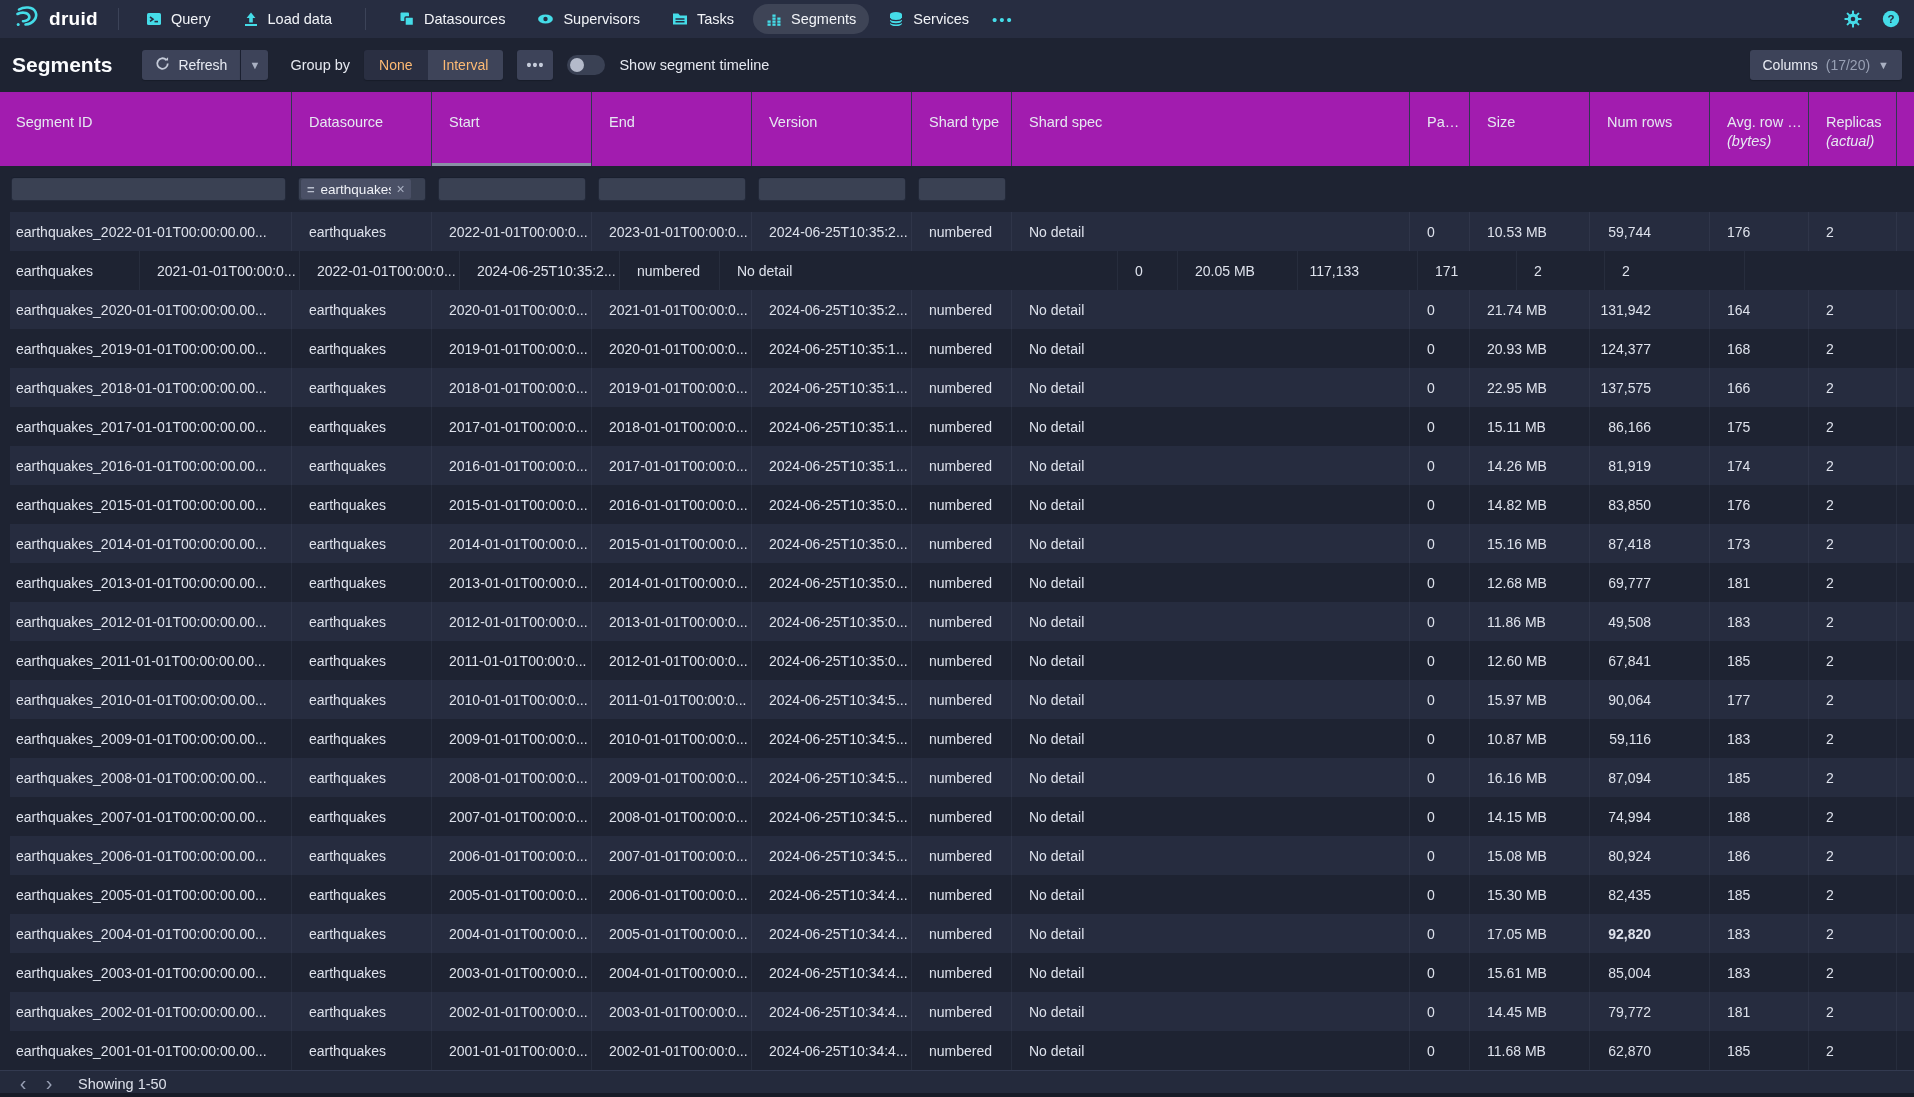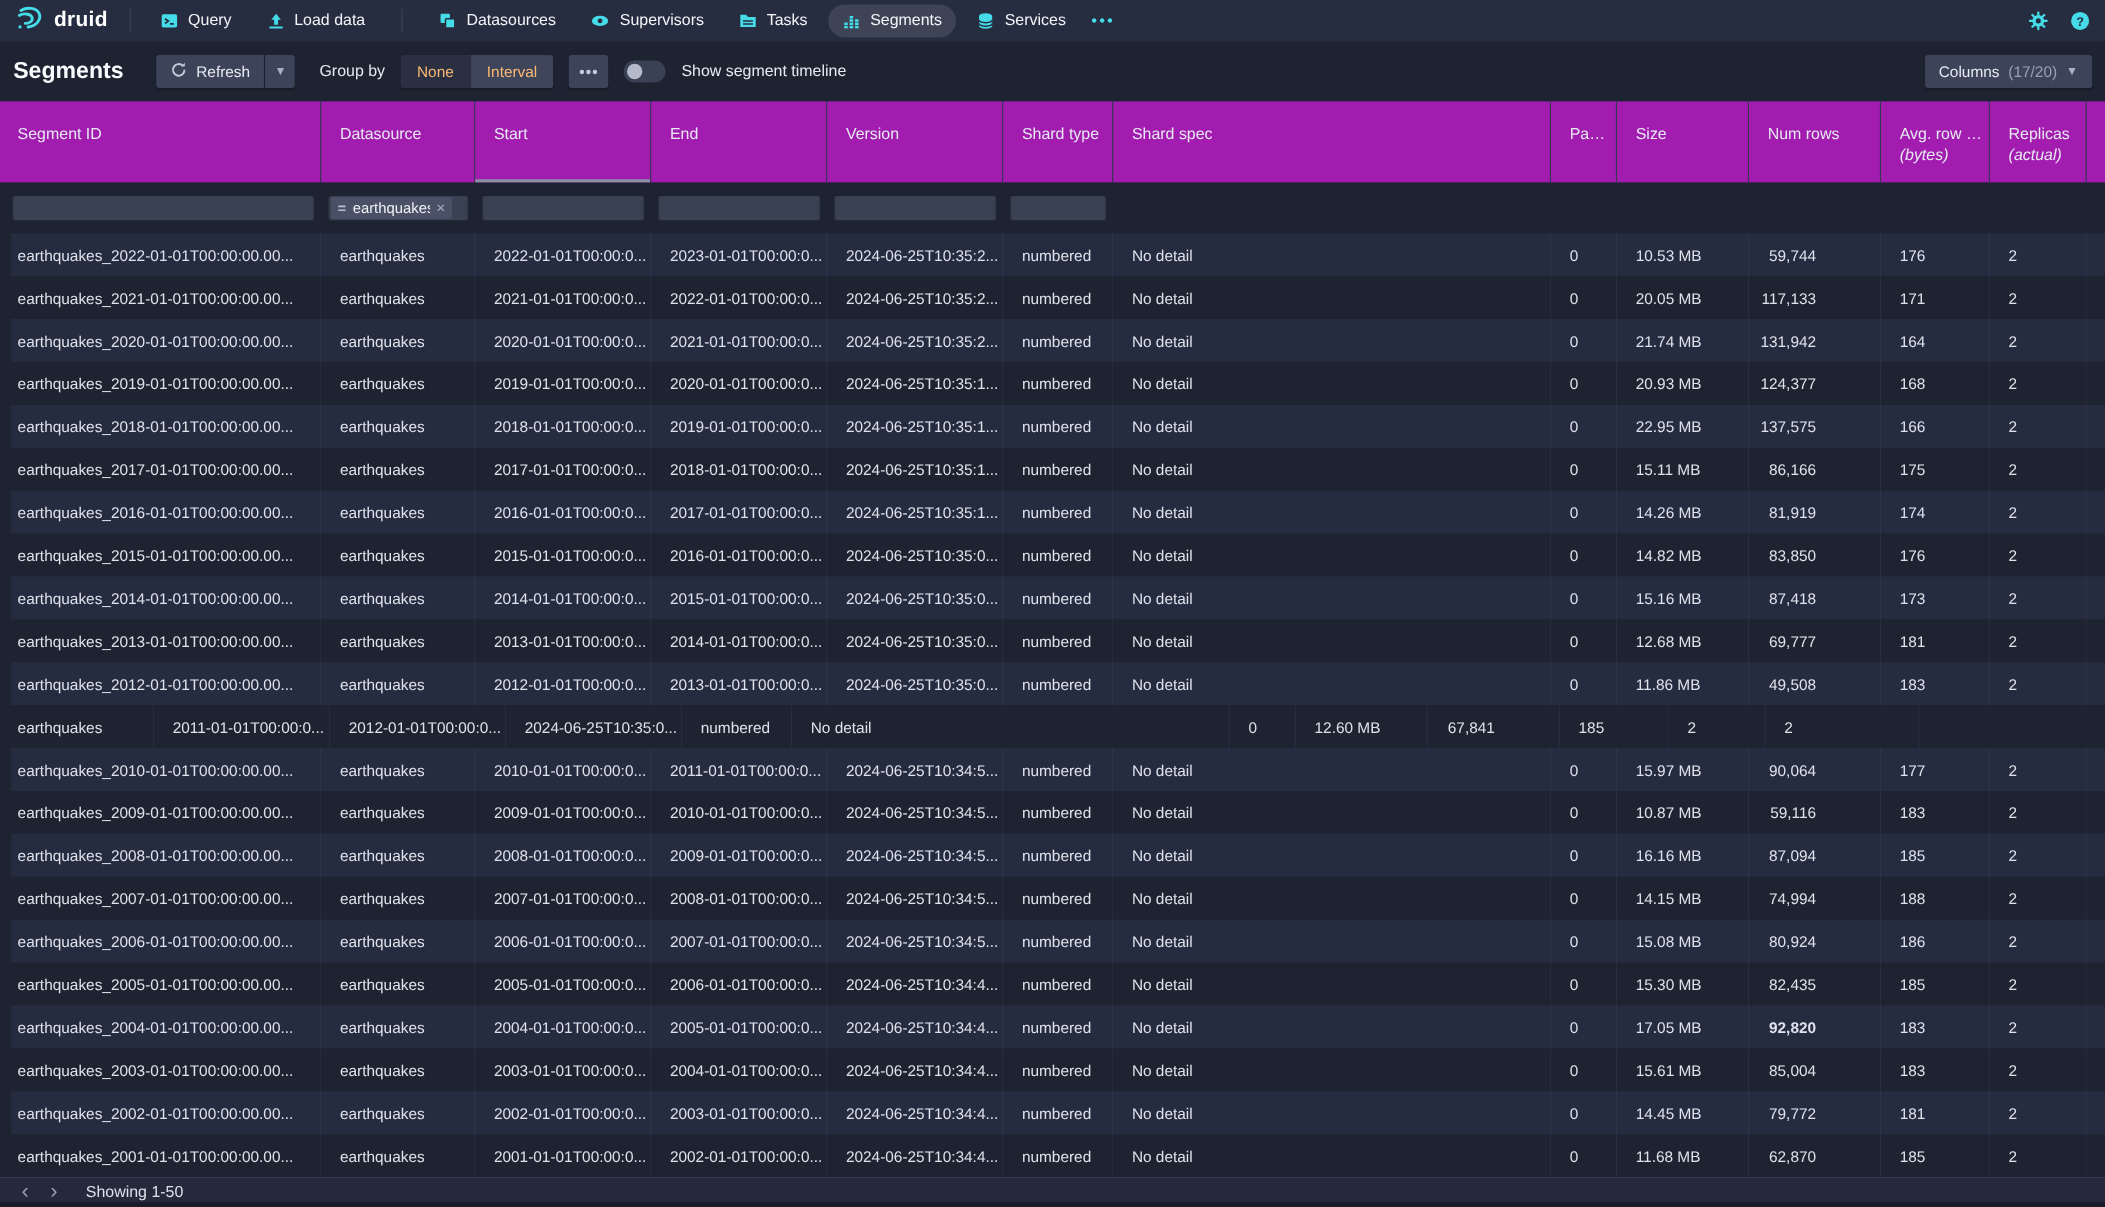--- a/index.html
+++ b/index.html
@@ -300,21 +300,20 @@
           <div class="cell" style="width: 100px;">numbered</div>
           <div class="cell" style="width: 398px;">No detail</div>
           <div class="cell" style="width: 60px;">0</div>
           <div class="cell" style="width: 120px;">10.53 MB</div>
           <div class="cell align-right" style="width: 120px;">59,744</div>
           <div class="cell" style="width: 99px;">176</div>
           <div class="cell" style="width: 88px;">2</div>
           <div class="cell" style="width: 140px;">2</div>
         </div>
         <div class="row">
-          <div class="cell" style="width: 292px;">earthquakes_2021-01-01T00:00:00.00...</div>
           <div class="cell" style="width: 140px;">earthquakes</div>
           <div class="cell" style="width: 160px;">2021-01-01T00:00:0...</div>
           <div class="cell" style="width: 160px;">2022-01-01T00:00:0...</div>
           <div class="cell" style="width: 160px;">2024-06-25T10:35:2...</div>
           <div class="cell" style="width: 100px;">numbered</div>
           <div class="cell" style="width: 398px;">No detail</div>
           <div class="cell" style="width: 60px;">0</div>
           <div class="cell" style="width: 120px;">20.05 MB</div>
           <div class="cell align-right" style="width: 120px;">117,133</div>
           <div class="cell" style="width: 99px;">171</div>
@@ -450,20 +449,21 @@
           <div class="cell" style="width: 100px;">numbered</div>
           <div class="cell" style="width: 398px;">No detail</div>
           <div class="cell" style="width: 60px;">0</div>
           <div class="cell" style="width: 120px;">11.86 MB</div>
           <div class="cell align-right" style="width: 120px;">49,508</div>
           <div class="cell" style="width: 99px;">183</div>
           <div class="cell" style="width: 88px;">2</div>
           <div class="cell" style="width: 140px;">2</div>
         </div>
         <div class="row">
+          <div class="cell" style="width: 292px;">earthquakes_2011-01-01T00:00:00.00...</div>
           <div class="cell" style="width: 140px;">earthquakes</div>
           <div class="cell" style="width: 160px;">2011-01-01T00:00:0...</div>
           <div class="cell" style="width: 160px;">2012-01-01T00:00:0...</div>
           <div class="cell" style="width: 160px;">2024-06-25T10:35:0...</div>
           <div class="cell" style="width: 100px;">numbered</div>
           <div class="cell" style="width: 398px;">No detail</div>
           <div class="cell" style="width: 60px;">0</div>
           <div class="cell" style="width: 120px;">12.60 MB</div>
           <div class="cell align-right" style="width: 120px;">67,841</div>
           <div class="cell" style="width: 99px;">185</div>

